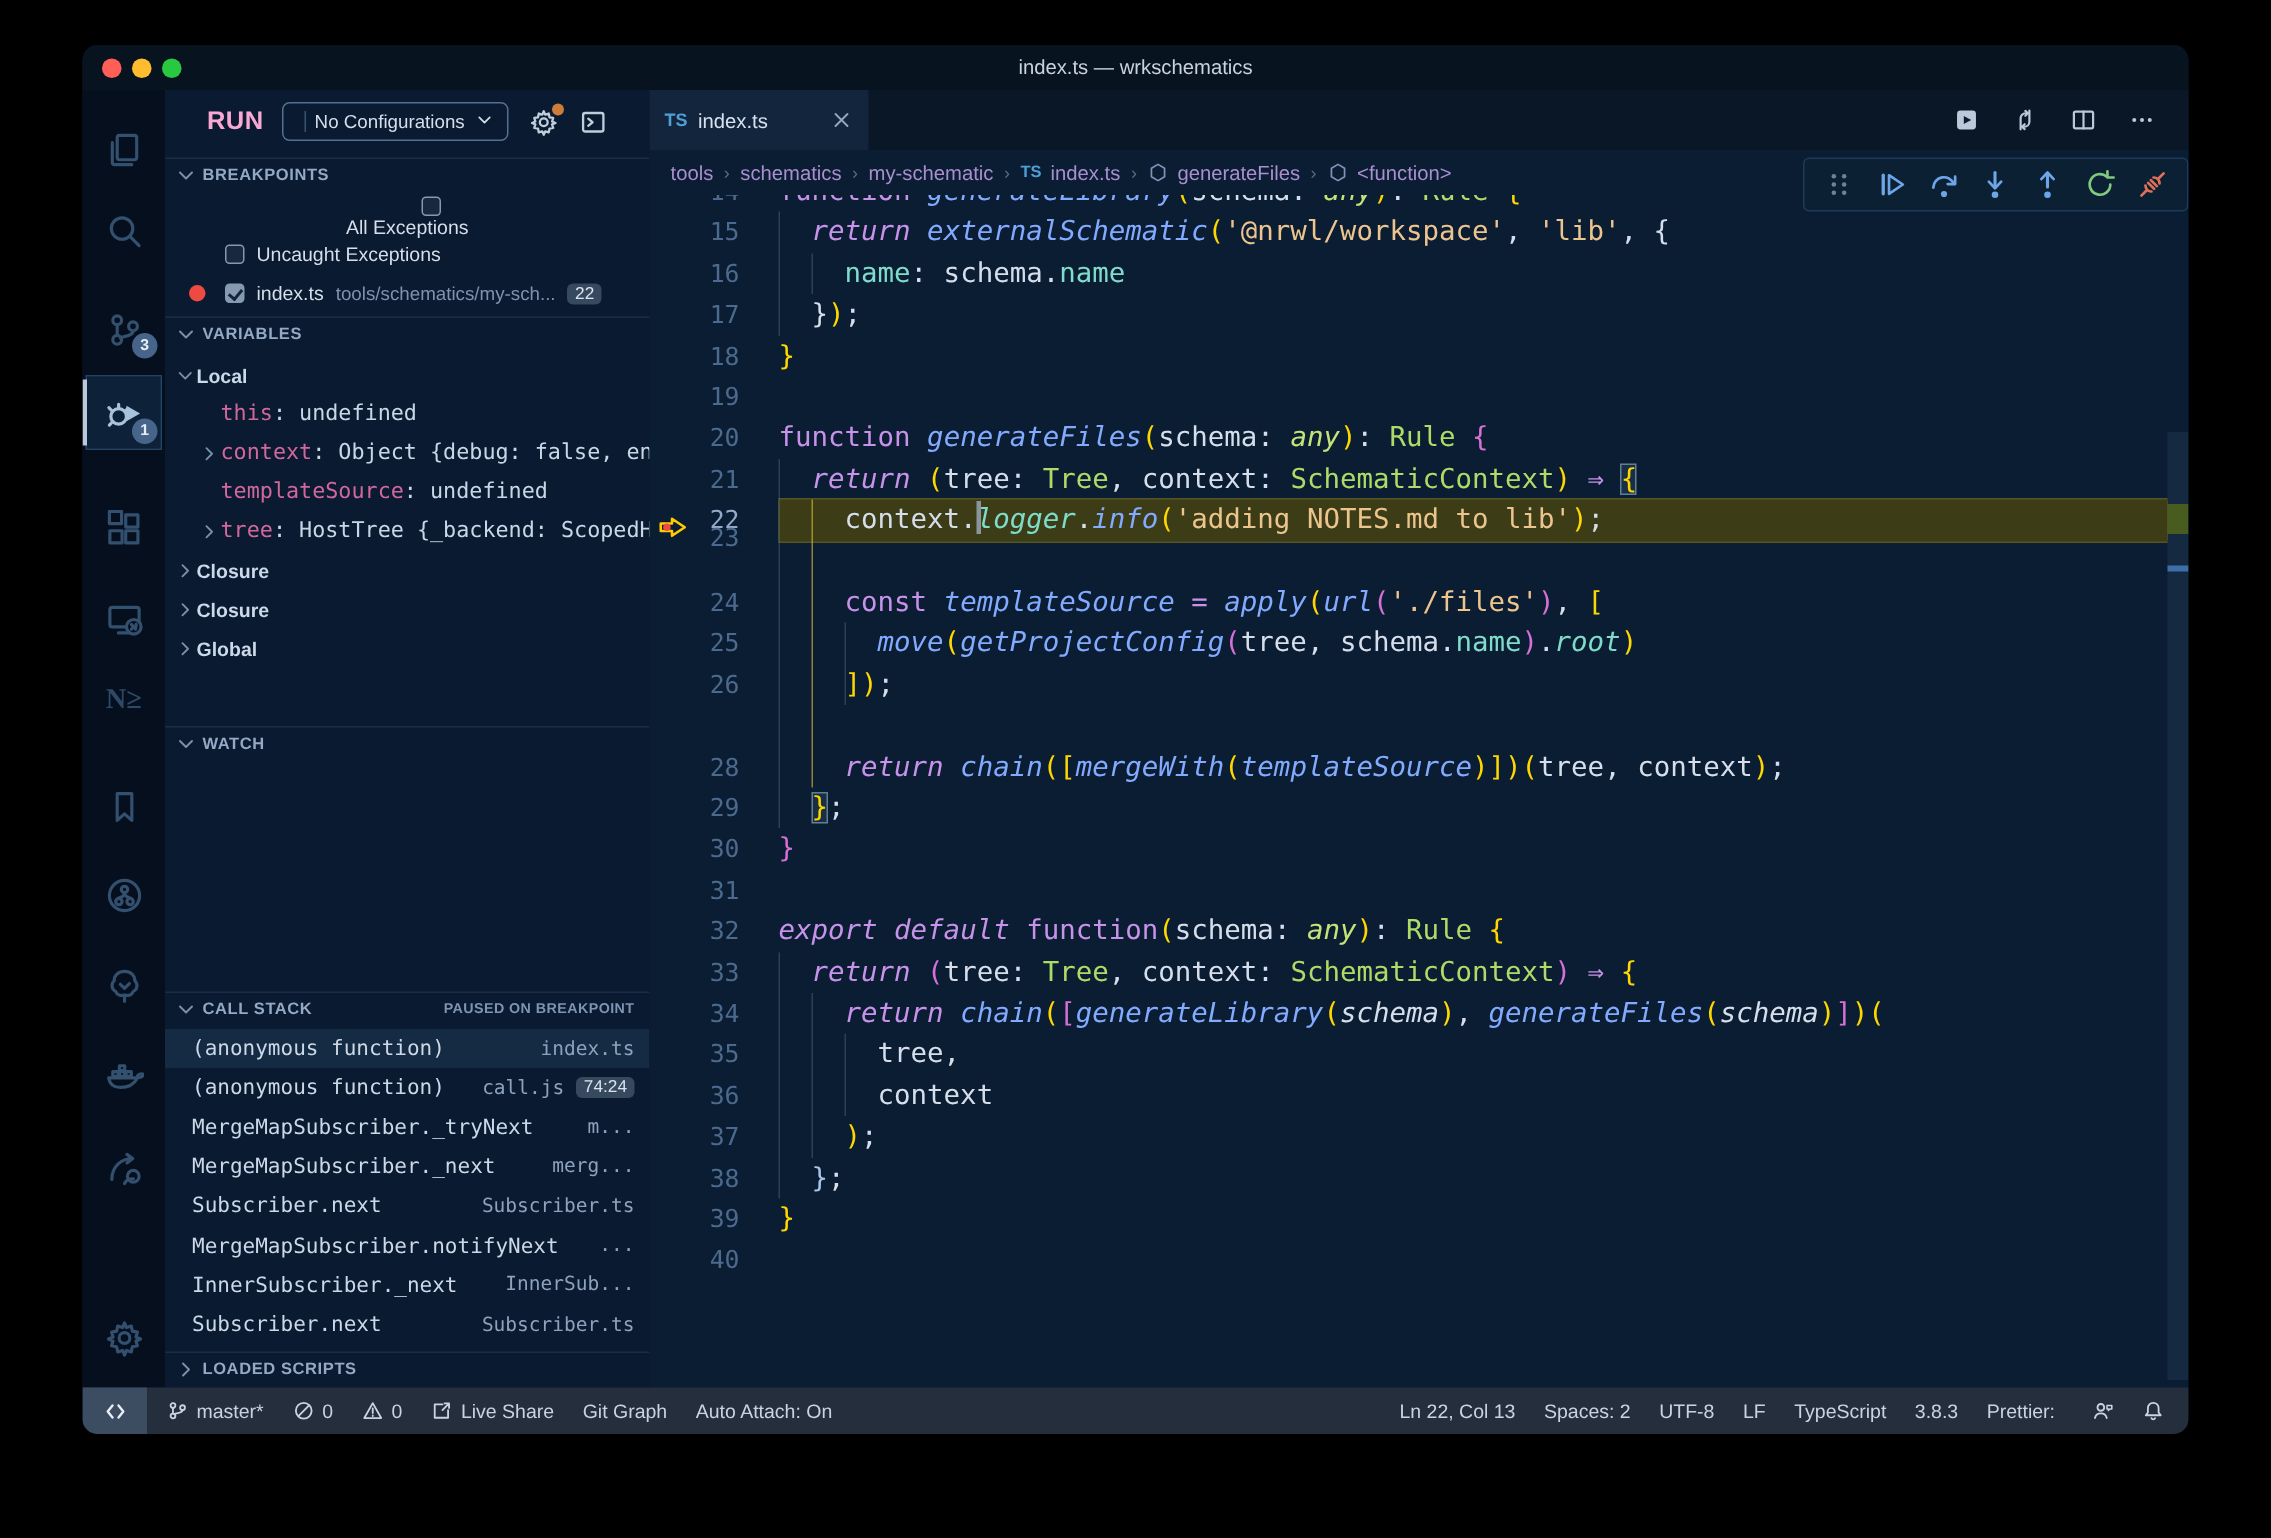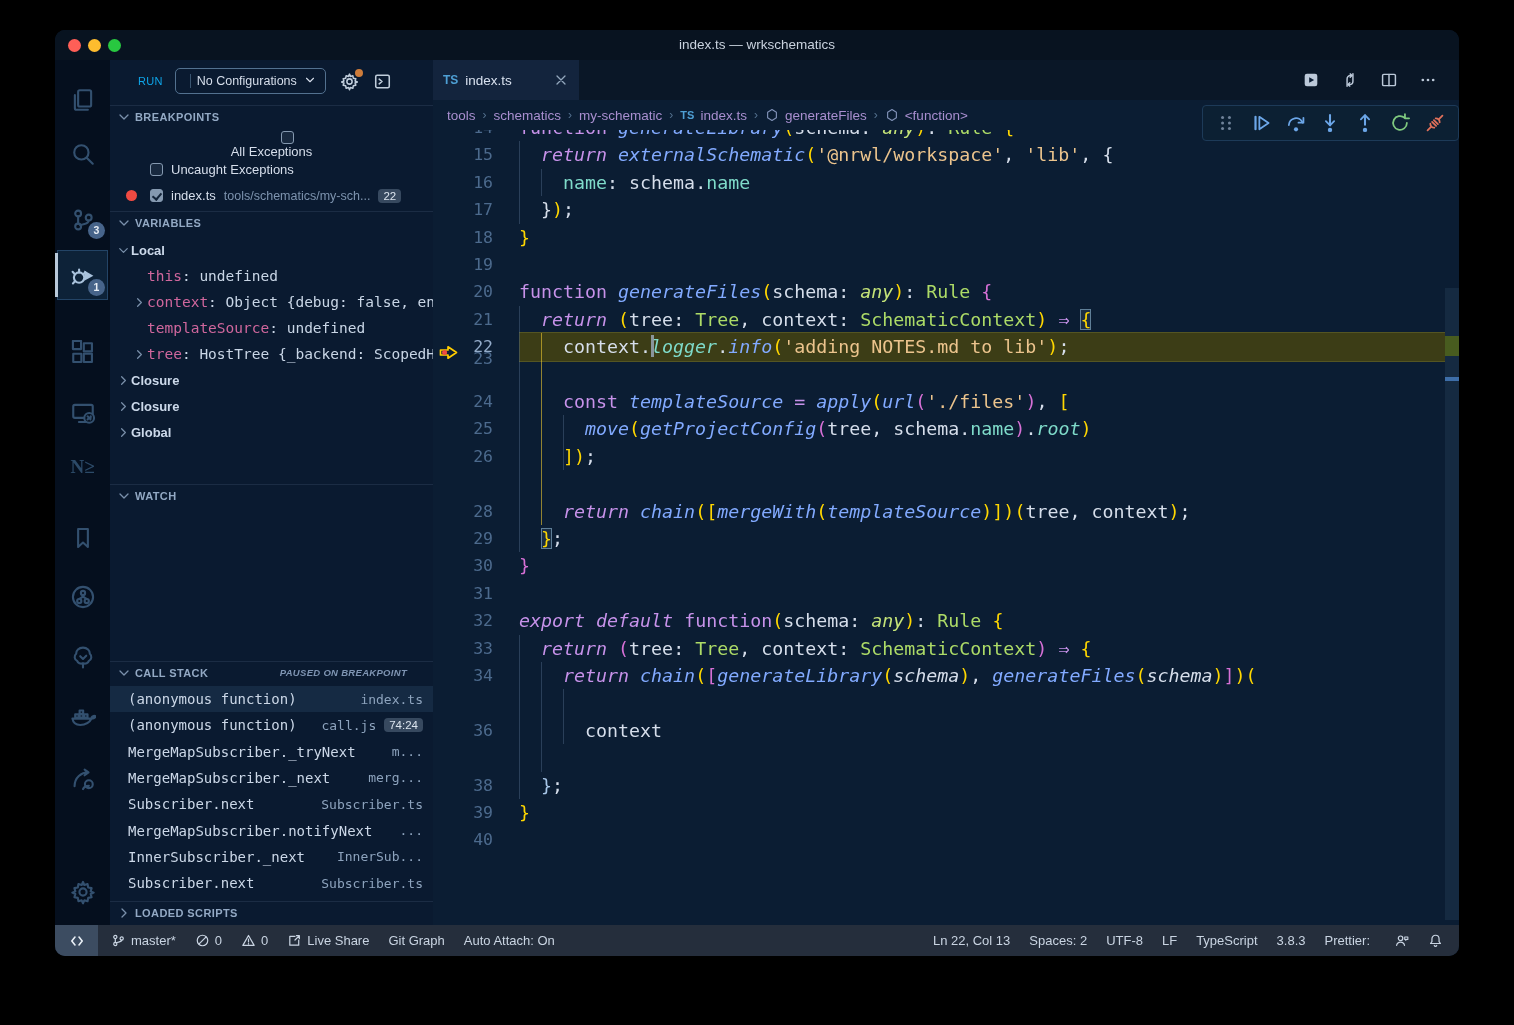--- a/index.html
+++ b/index.html
@@ -19,23 +19,23 @@
   .ab-item.active{color:#a9c2dc;background:#0d2238;outline:1px solid #234466;}
   .ab-item.active::before{content:"";position:absolute;left:-3px;top:2px;bottom:2px;width:3px;background:#b9c9da;}
   .ab-badge{position:absolute;right:2px;bottom:3px;min-width:17px;height:17px;border-radius:9px;
     background:#47648a;color:#e8eef5;font-size:10.5px;font-weight:bold;line-height:17px;text-align:center;}
   .ab-nx{font-family:"Liberation Serif",serif;font-size:19px;font-weight:bold;color:#2c4a68;}
   
   .sidebar{position:absolute;left:55px;top:30px;width:323px;bottom:31px;background:#0a1a30;z-index:20;overflow:hidden;}
   .sec-head{position:absolute;left:0;right:0;height:22px;border-top:1px solid #1b2c44;
     display:flex;align-items:center;color:#93a9c4;font-size:11px;font-weight:bold;letter-spacing:.4px;padding-left:6px;box-sizing:border-box;}
   .sec-head .chev{width:16px;height:16px;margin-right:3px;color:#7a90ab;flex:0 0 auto;}
-  .sec-head .right-note{margin-left:auto;margin-right:26px;font-size:9.5px;color:#7e94b2;letter-spacing:.3px;font-style:italic;}
+  .sec-head .right-note{margin-left:auto;margin-right:10px;font-size:9.5px;color:#7e94b2;letter-spacing:.3px;}
   .runrow{position:absolute;left:0;right:0;top:6px;height:30px;display:flex;align-items:center;}
-  .run-label{color:#0ea5e9;font-size:11px;font-weight:normal;margin-left:28px;letter-spacing:.3px;}
+  .run-label{color:#f9a8d4;font-size:17px;font-weight:bold;margin-left:28px;letter-spacing:.3px;}
   .cfg{height:24px;margin-left:12px;border:1px solid #53718f;border-radius:5px;display:flex;
     align-items:center;padding:0 8px;color:#d6deeb;font-size:12.5px;gap:6px;cursor:pointer;}
   .cfg .sep{width:1px;height:14px;background:#39546f;}
   .iconbtn{color:#c0cddb;margin-left:14px;position:relative;cursor:pointer;display:flex;}
   .iconbtn svg{width:19px;height:19px;}
   .dot-badge{position:absolute;right:-4px;top:-3px;width:8px;height:8px;border-radius:50%;background:#ce7c3a;}
   .bp-row{position:absolute;left:0;right:0;height:25px;display:flex;align-items:center;font-size:13px;color:#d6deeb;}
   .bp-dot{position:absolute;left:16px;width:11px;height:11px;border-radius:50%;background:#ef4a42;}
   .cbx{width:13px;height:13px;border:1.4px solid #8599b0;border-radius:3px;margin-left:40px;margin-right:8px;
     box-sizing:border-box;position:relative;background:#18293f;flex:0 0 auto;}
@@ -504,23 +504,31 @@
           <span class="ln-code"><span class="tk-kwi">export</span><span class="tk-w"> </span><span class="tk-kwi">default</span><span class="tk-w"> </span><span class="tk-kw">function</span><span class="tk-g">(</span><span class="tk-w">schema</span><span class="tk-w">: </span><span class="tk-tyi">any</span><span class="tk-g">)</span><span class="tk-w">: </span><span class="tk-ty">Rule</span><span class="tk-w"> </span><span class="tk-g">{</span></span>
         </div>
         <div class="ln" style="top: 574.6px; height: 27.4px;">
           <span class="ln-num">33</span>
           <span class="ln-code"><span class="tk-w">  </span><span class="tk-kwi">return</span><span class="tk-w"> </span><span class="tk-o">(</span><span class="tk-w">tree</span><span class="tk-w">: </span><span class="tk-ty">Tree</span><span class="tk-w">, </span><span class="tk-w">context</span><span class="tk-w">: </span><span class="tk-ty">SchematicContext</span><span class="tk-o">)</span><span class="tk-w"> </span><span class="tk-kw">⇒</span><span class="tk-w"> </span><span class="tk-g">{</span></span>
         </div>
         <div class="ln" style="top: 602px; height: 27.4px;">
           <span class="ln-num">34</span>
           <span class="ln-code"><span class="tk-w">    </span><span class="tk-kwi">return</span><span class="tk-w"> </span><span class="tk-fn">chain</span><span class="tk-g">(</span><span class="tk-o">[</span><span class="tk-fn">generateLibrary</span><span class="tk-g">(</span><span class="tk-wi">schema</span><span class="tk-g">)</span><span class="tk-w">, </span><span class="tk-fn">generateFiles</span><span class="tk-g">(</span><span class="tk-wi">schema</span><span class="tk-g">)</span><span class="tk-o">]</span><span class="tk-g">)</span><span class="tk-g">(</span></span>
         </div>
+        <div class="ln" style="top: 629.4px; height: 27.4px;">
+          <span class="ln-num">35</span>
+          <span class="ln-code"><span class="tk-w">      </span><span class="tk-w">tree</span><span class="tk-w">,</span></span>
+        </div>
         <div class="ln" style="top: 656.8px; height: 27.4px;">
           <span class="ln-num">36</span>
           <span class="ln-code"><span class="tk-w">      </span><span class="tk-w">context</span></span>
+        </div>
+        <div class="ln" style="top: 684.2px; height: 27.4px;">
+          <span class="ln-num">37</span>
+          <span class="ln-code"><span class="tk-w">    </span><span class="tk-g">)</span><span class="tk-w">;</span></span>
         </div>
         <div class="ln" style="top: 711.6px; height: 27.4px;">
           <span class="ln-num">38</span>
           <span class="ln-code"><span class="tk-w">  </span><span class="tk-sb">}</span><span class="tk-w">;</span></span>
         </div>
         <div class="ln" style="top: 739px; height: 27.4px;">
           <span class="ln-num">39</span>
           <span class="ln-code"><span class="tk-g">}</span></span>
         </div>
         <div class="ln" style="top: 766.4px; height: 27.4px;">

